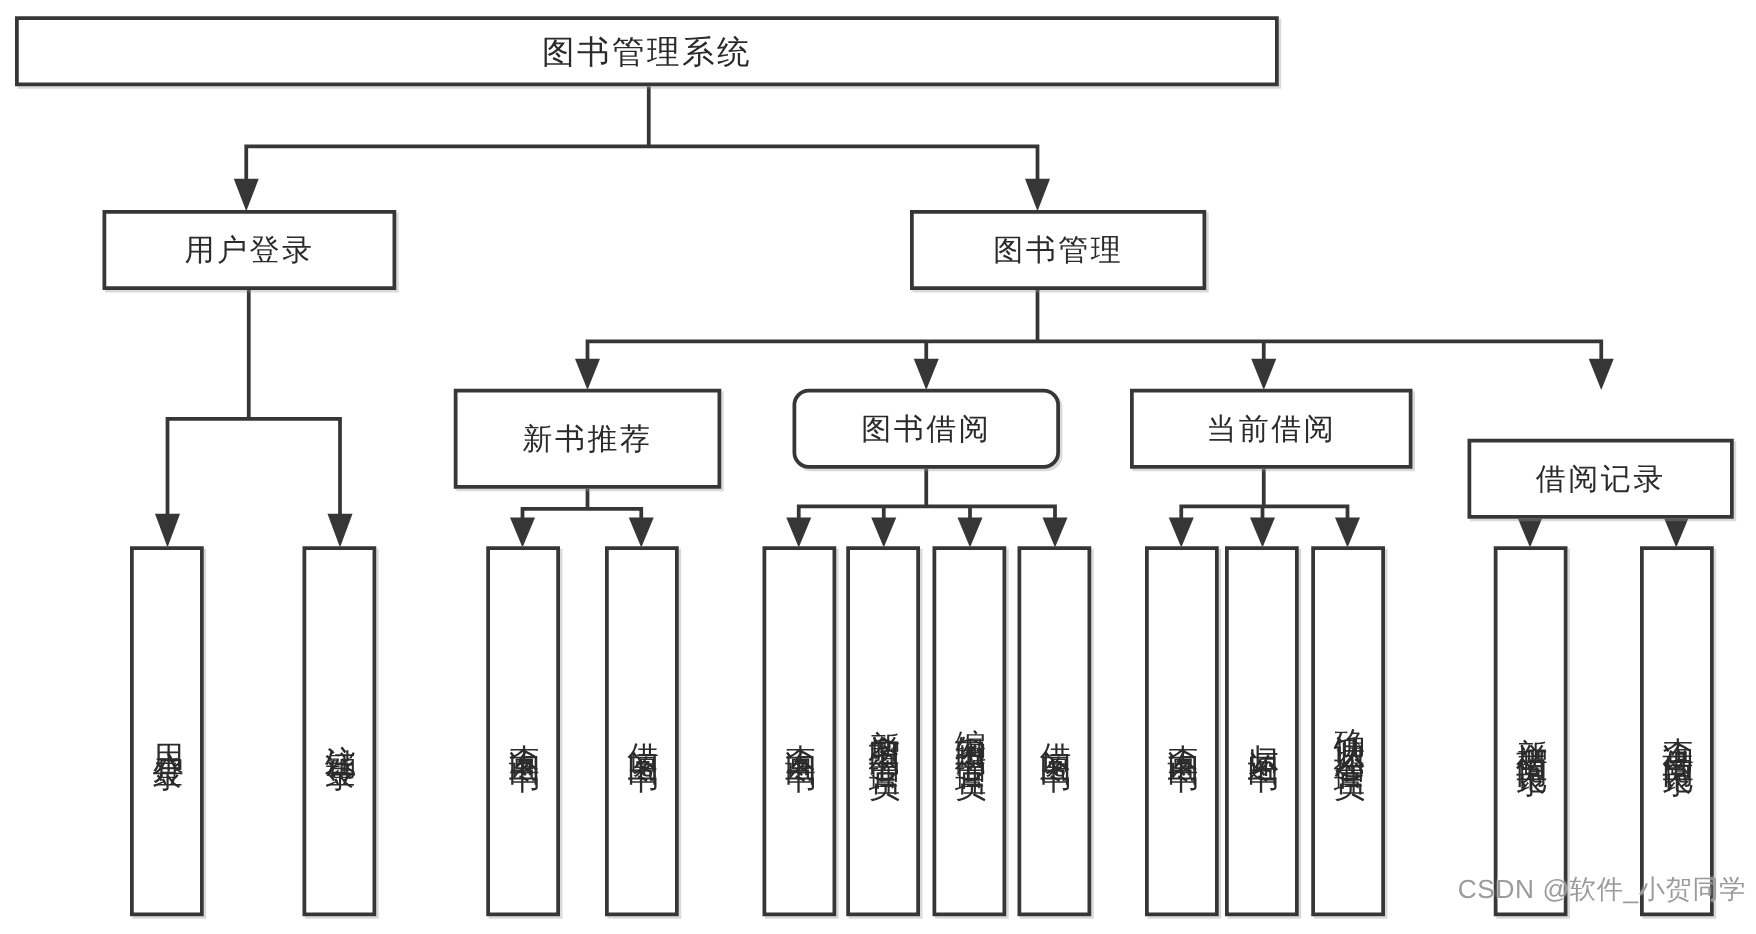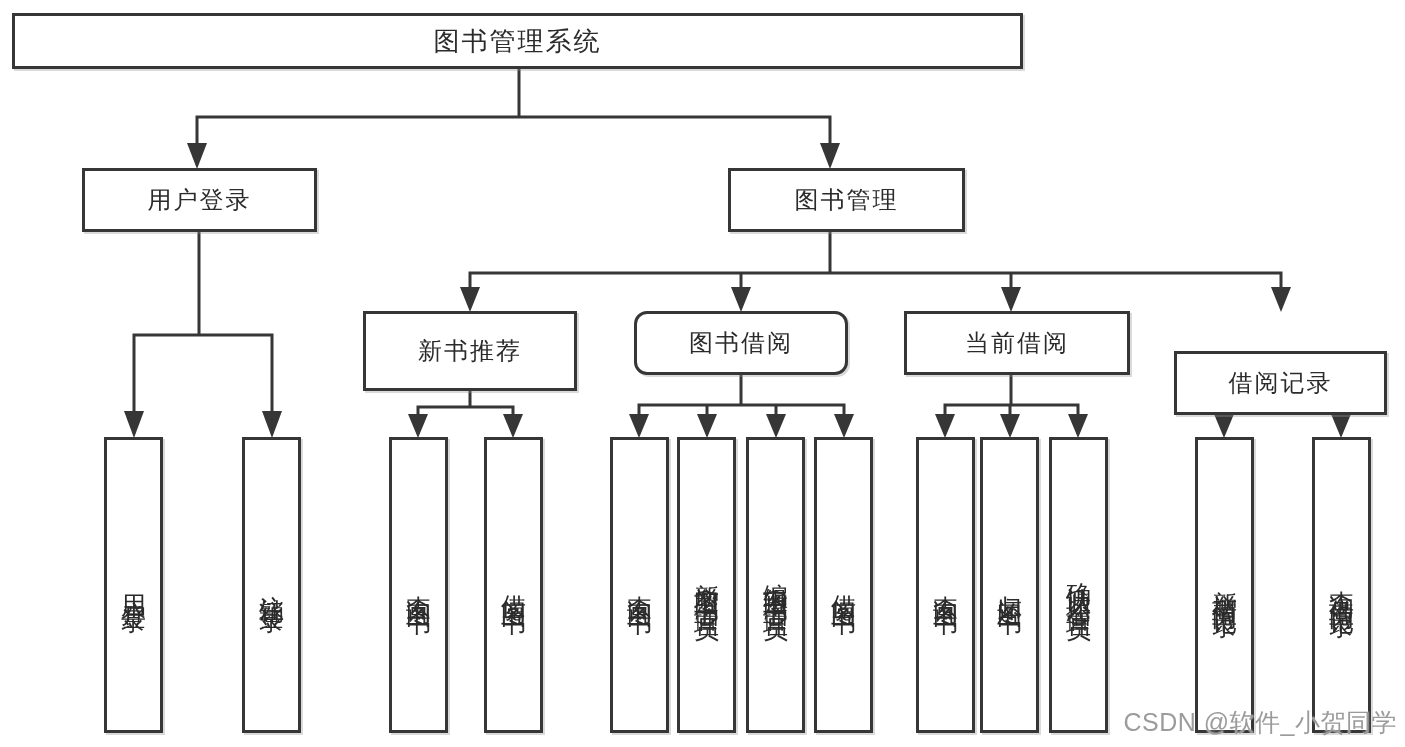--- a/index.html
+++ b/index.html
@@ -53,22 +53,22 @@
   .vbox span {
     writing-mode: vertical-rl;
     font-size: 25px;
     letter-spacing: 5px;
     line-height: 1;
     white-space: nowrap;
   }
   .watermark {
     position: absolute;
     right: 8px;
-    bottom: 8px;
-    font-size: 25px;
+    bottom: 22px;
+    font-size: 21px;
     color: rgba(150, 150, 150, 0.95);
     letter-spacing: 0.5px;
     text-shadow: 0 0 2px #ffffff;
     white-space: nowrap;
     z-index: 5;
   }
 </style>
 </head>
 <body>
 

